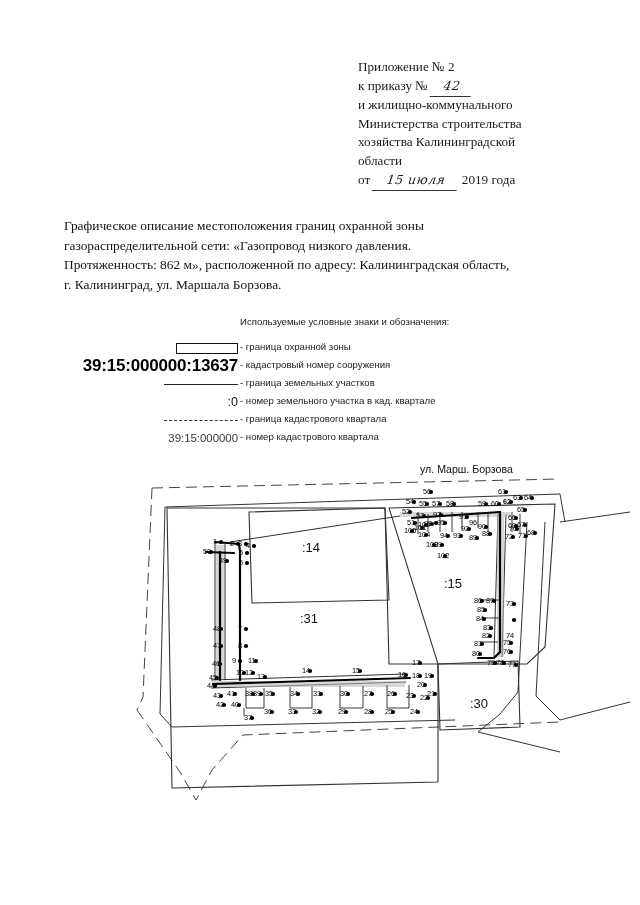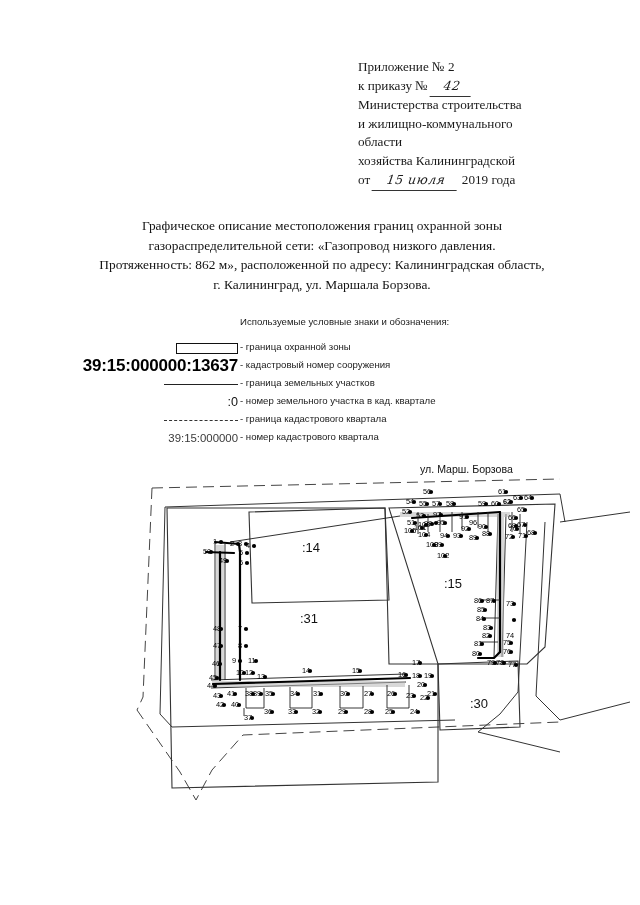--- a/index.html
+++ b/index.html
@@ -43,21 +43,21 @@
   }
   .hw-sm { min-width: 34px; text-align: center; }
   .hw-lg { min-width: 78px; text-align: center; }
 
   
   .doc-title {
     position: absolute;
     left: 64px;
     top: 216px;
     width: 516px;
-    text-align: center;
+    text-align: left;
     font-family: "Liberation Serif", serif;
     font-size: 13.4px;
     line-height: 19.5px;
     color: #131313;
   }
 
   
   .legend {
     position: absolute;
     left: 96px;
@@ -176,24 +176,24 @@
 </style>
 </head>
 <body>
 
 <div class="header-block">
   <div class="header-line">Приложение № 2</div>
   <div class="header-line">
     <span>к приказу №</span>
     <span class="hw hw-sm">42</span>
   </div>
+  <div class="header-line">и жилищно-коммунального</div>
   <div class="header-line">Министерства строительства</div>
-  <div class="header-line">и жилищно-коммунального</div>
+  <div class="header-line">хозяйства Калининградской</div>
   <div class="header-line">области</div>
-  <div class="header-line">хозяйства Калининградской</div>
   <div class="header-line">
     <span>от</span>
     <span class="hw hw-lg">15 июля</span>
     <span>2019 года</span>
   </div>
 </div>
 
 <div class="doc-title">
   <div>Графическое описание местоположения границ охранной зоны</div>
   <div>газораспределительной сети: «Газопровод низкого давления.</div>

